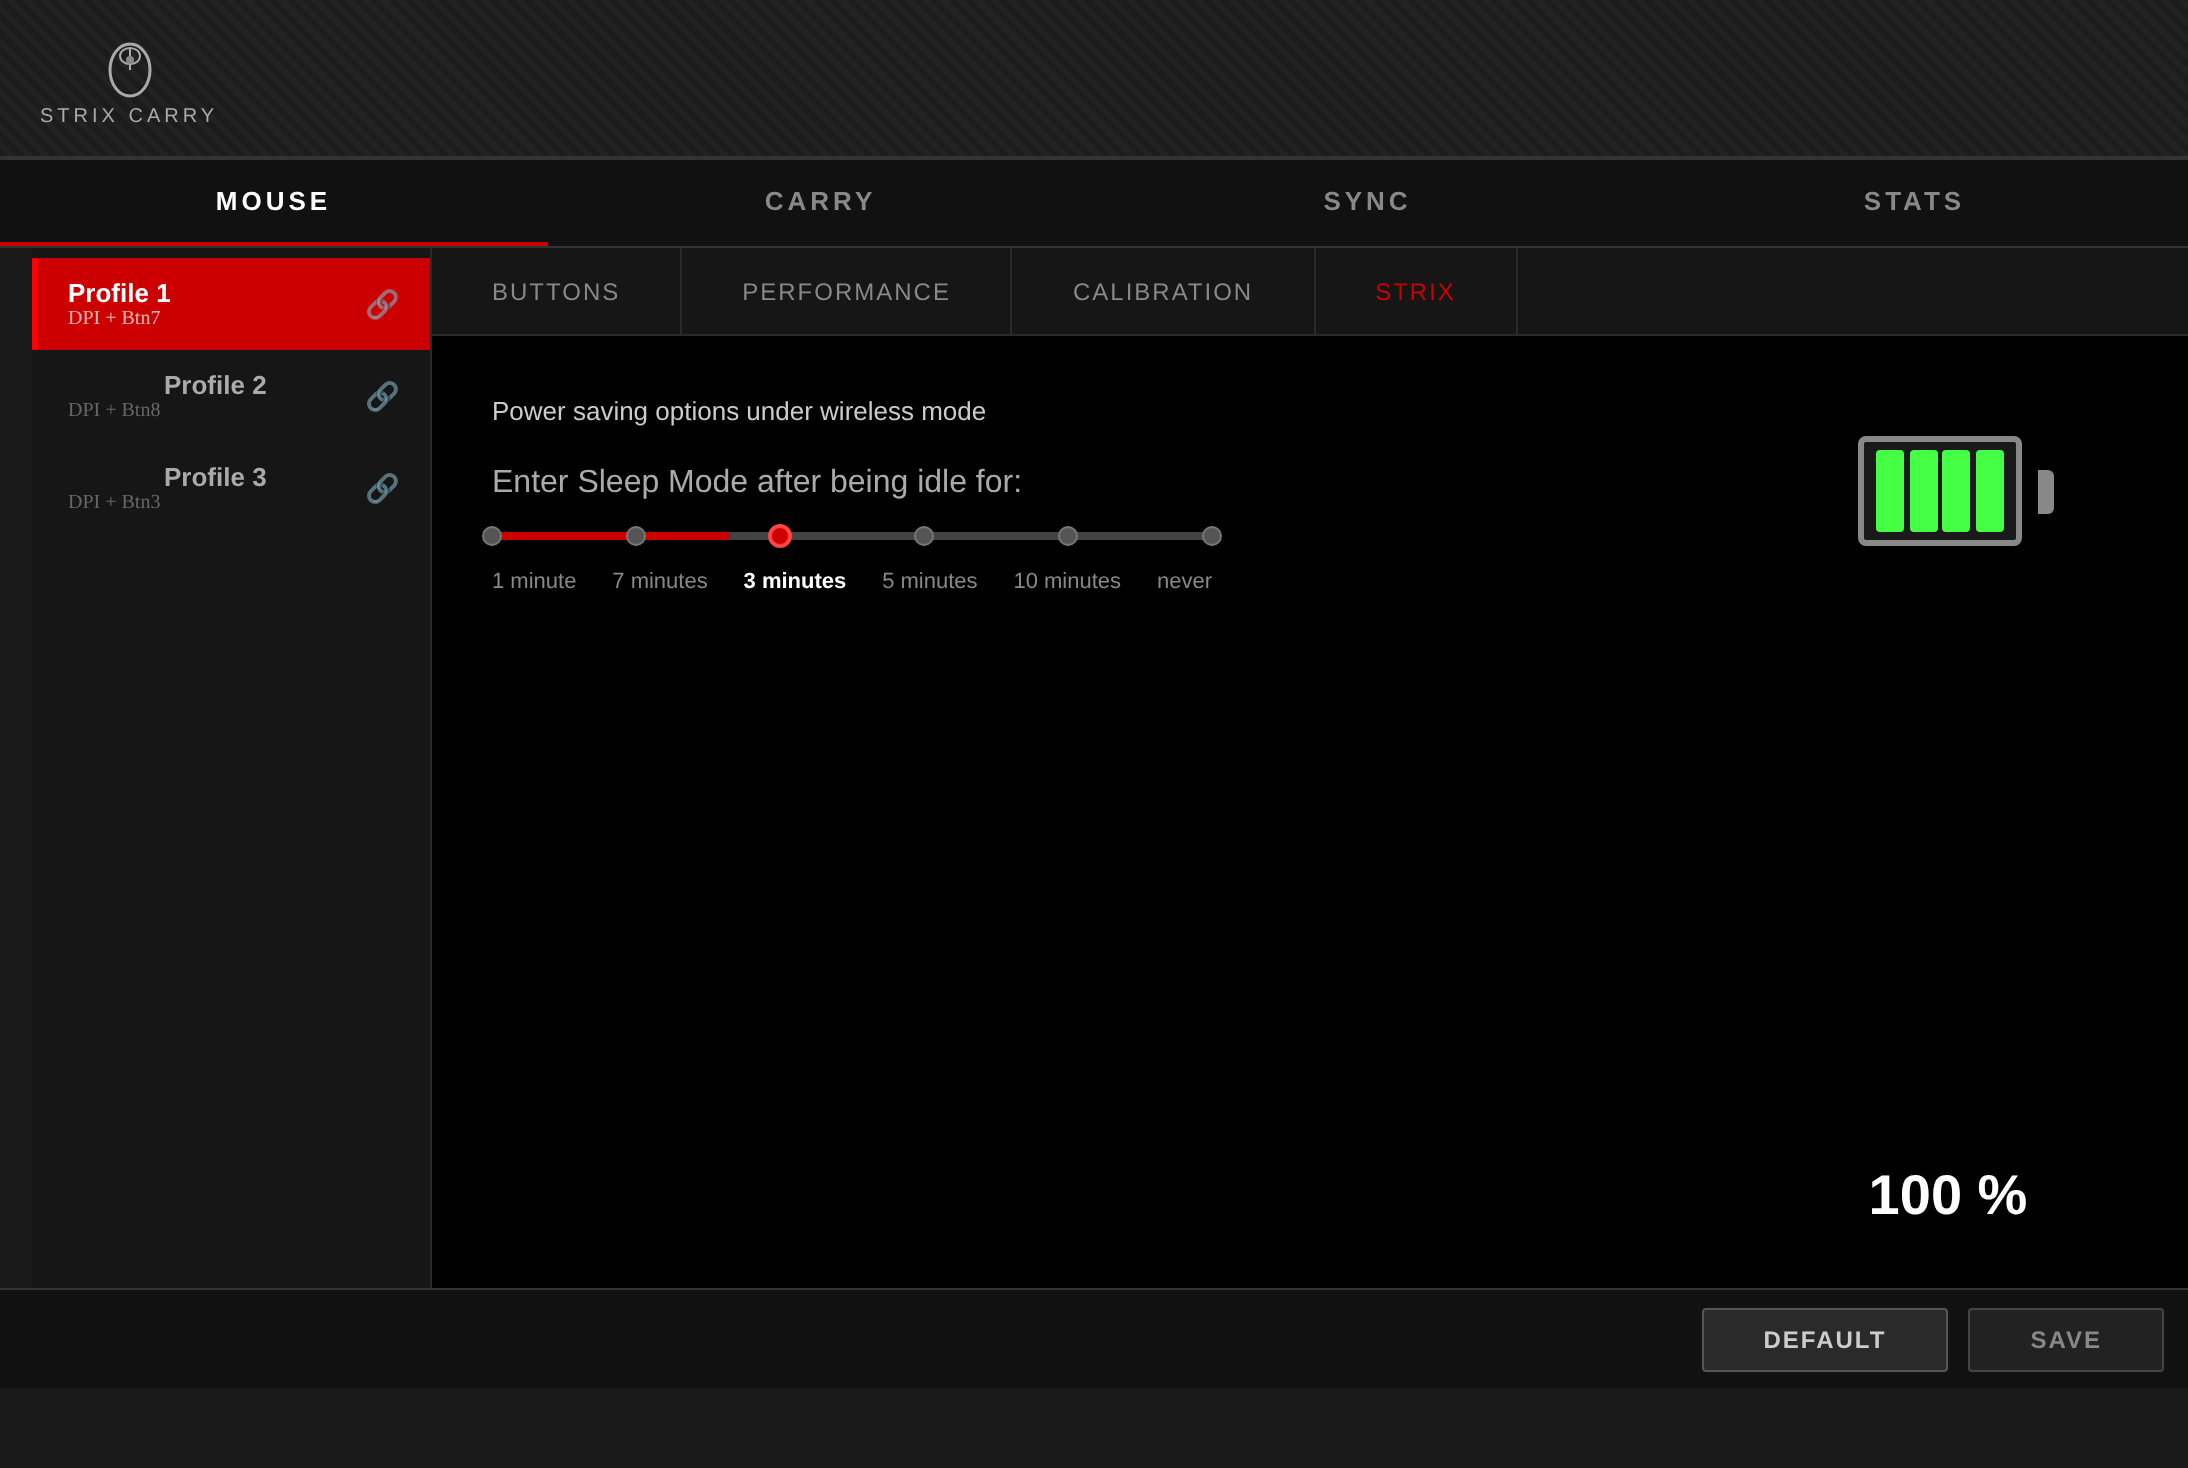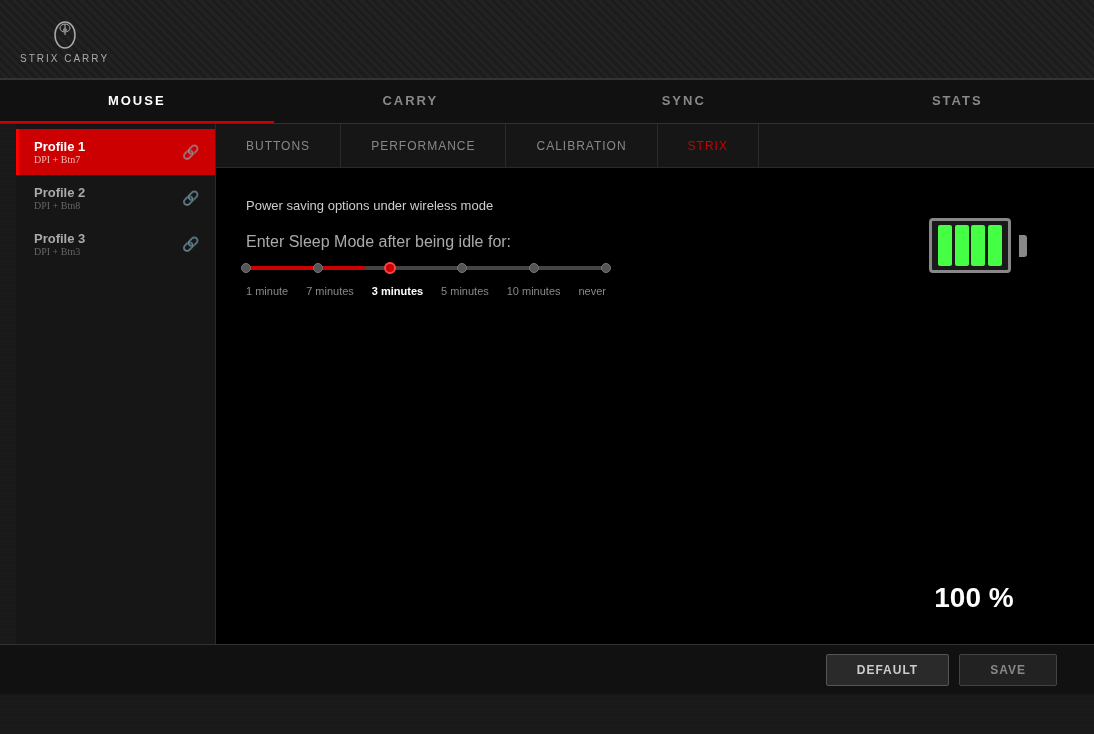--- a/index.html
+++ b/index.html
@@ -142,20 +142,21 @@
       display: flex;
       flex-direction: column;
     }
     .profile-name {
       font-size: 13px;
       font-weight: bold;
       color: #fff;
     }
     .profile-item:not(.active) .profile-name {
       color: #aaa;
+      margin-left: 48px;
     }
     .profile-sub {
       font-size: 10px;
       color: rgba(255,255,255,0.7);
       font-family: Liberation Serif, serif;
     }
     .profile-item:not(.active) .profile-sub {
       color: #666;
     }
     .link-icon {
@@ -329,21 +330,21 @@
 
     
     #footer {
       width: 100%;
       height: 50px;
       background: #111;
       border-top: 1px solid #333;
       display: flex;
       align-items: center;
       justify-content: flex-end;
-      padding: 0 37px;
+      padding: 0 12px;
       gap: 10px;
     }
     .footer-btn {
       padding: 8px 30px;
       font-size: 12px;
       font-weight: bold;
       letter-spacing: 1px;
       cursor: pointer;
       border: 1px solid #555;
       background: #2a2a2a;

